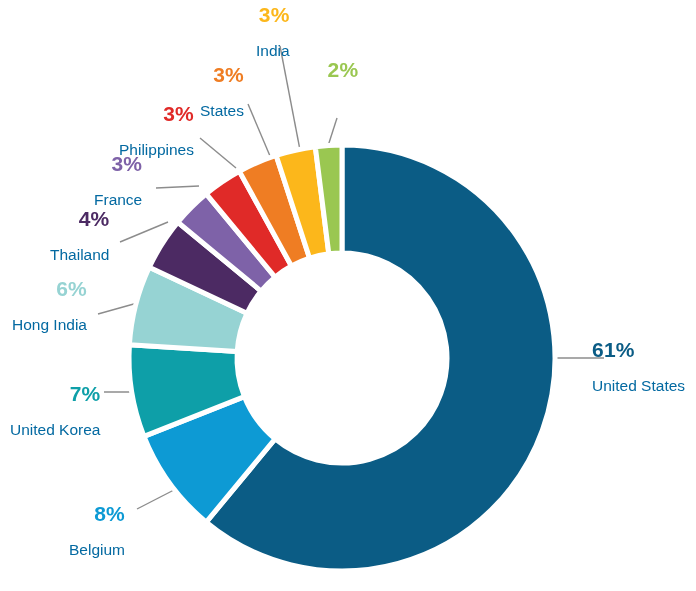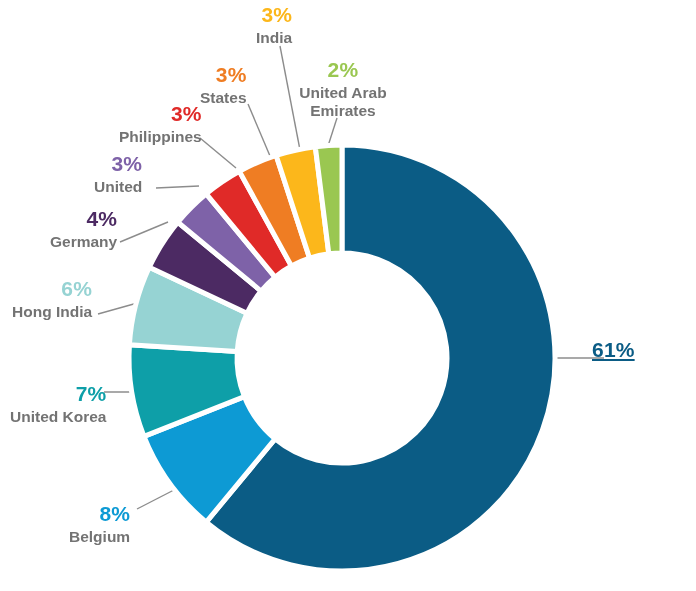--- a/index.html
+++ b/index.html
@@ -42,24 +42,24 @@
     white-space: nowrap;
   }
   .callout .pct {
     font-size: 21px;
     font-weight: 600;
     letter-spacing: 0.2px;
     display: block;
   }
   .callout .name {
     font-size: 15.5px;
-    color: #737373;
-    font-weight: 700;
+    color: #0369a1;
+    font-weight: 400;
     display: block;
-    margin-top: 1px;
+    margin-top: 14px;
   }
   .align-right { text-align: right; }
   .align-left  { text-align: left; }
   .align-center{ text-align: center; }
 </style>
 </head>
 <body>
 
 <div id="chart-root">
   <svg class="donut-svg" viewBox="0 0 696 591">
@@ -83,52 +83,52 @@
         <path d="M 149.27 267.31 A 213 213 0 0 1 177.88 222.23 L 261.10 291.07 A 105 105 0 0 0 246.99 313.29 Z" fill="#4c2a63" class="slice"></path>
         <path d="M 177.88 222.23 A 213 213 0 0 1 206.23 193.88 L 275.07 277.10 A 105 105 0 0 0 261.10 291.07 Z" fill="#7e62a8" class="slice"></path>
         <path d="M 206.23 193.88 A 213 213 0 0 1 239.39 171.35 L 291.42 265.99 A 105 105 0 0 0 275.07 277.10 Z" fill="#e02a28" class="slice"></path>
         <path d="M 239.39 171.35 A 213 213 0 0 1 276.18 155.42 L 309.55 258.14 A 105 105 0 0 0 291.42 265.99 Z" fill="#ef7d23" class="slice"></path>
         <path d="M 276.18 155.42 A 213 213 0 0 1 315.30 146.68 L 328.84 253.83 A 105 105 0 0 0 309.55 258.14 Z" fill="#fcb71b" class="slice"></path>
         <path d="M 315.30 146.68 A 213 213 0 0 1 342.00 145.00 L 342.00 253.00 A 105 105 0 0 0 328.84 253.83 Z" fill="#9ac751" class="slice"></path>
       </g>
   </svg>
   <div id="callouts">
       <div class="callout align-left" style="left: 592px; top: 338px;">
-        <span class="pct" style="color: rgb(11, 92, 133); text-decoration: underline;">61%</span>
+        <span class="pct" style="color: rgb(11, 92, 133);">61%</span>
+        <span class="name">United States</span>
       </div>
       <div class="callout align-right" style="left: 69px; top: 502px;">
         <span class="pct" style="color: rgb(13, 154, 212);">8%</span>
         <span class="name">Belgium</span>
       </div>
       <div class="callout align-right" style="left: 10px; top: 382px;">
         <span class="pct" style="color: rgb(14, 159, 168);">7%</span>
         <span class="name">United Korea</span>
       </div>
       <div class="callout align-right" style="left: 12px; top: 277px;">
         <span class="pct" style="color: rgb(150, 211, 211);">6%</span>
         <span class="name">Hong India</span>
       </div>
       <div class="callout align-right" style="left: 50px; top: 207px;">
         <span class="pct" style="color: rgb(76, 42, 99);">4%</span>
-        <span class="name">Germany</span>
+        <span class="name">Thailand</span>
       </div>
       <div class="callout align-right" style="left: 94px; top: 152px;">
         <span class="pct" style="color: rgb(126, 98, 168);">3%</span>
-        <span class="name">United</span>
+        <span class="name">France</span>
       </div>
       <div class="callout align-right" style="left: 119px; top: 102px;">
         <span class="pct" style="color: rgb(224, 42, 40);">3%</span>
         <span class="name">Philippines</span>
       </div>
       <div class="callout align-right" style="left: 200px; top: 63px;">
         <span class="pct" style="color: rgb(239, 125, 35);">3%</span>
         <span class="name">States</span>
       </div>
       <div class="callout align-right" style="left: 256px; top: 3px;">
         <span class="pct" style="color: rgb(252, 183, 27);">3%</span>
         <span class="name">India</span>
       </div>
       <div class="callout align-center" style="left: 285px; top: 58px; width: 116px;">
         <span class="pct" style="color: rgb(154, 199, 81);">2%</span>
-        <span class="name">United Arab<br>Emirates</span>
       </div>
     </div>
 </div>
 
 </body></html>

